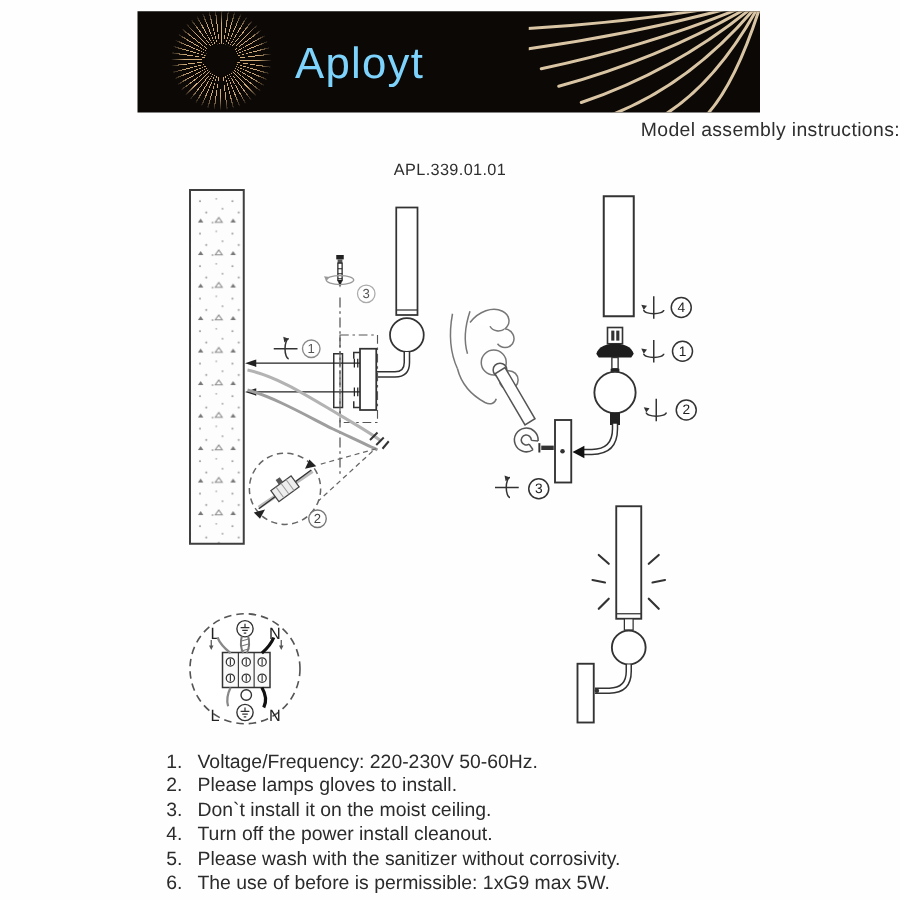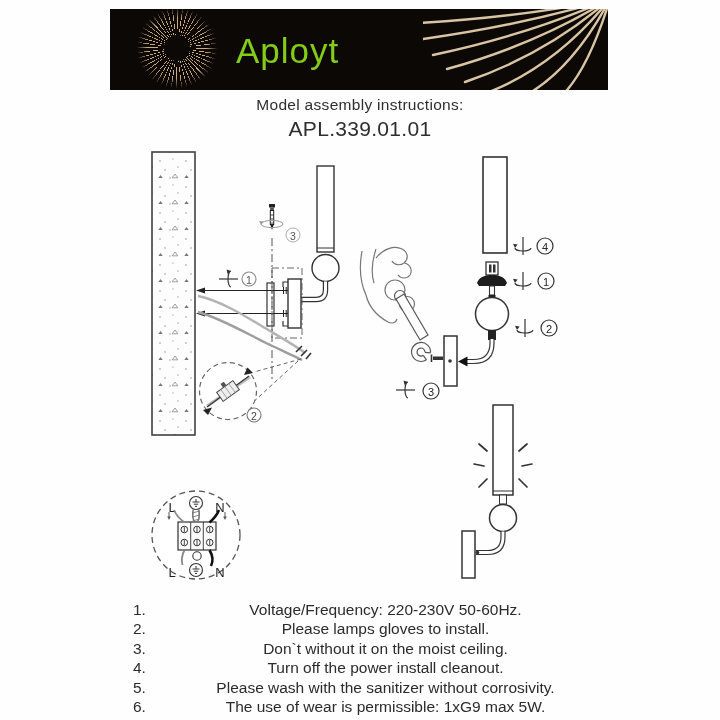--- a/index.html
+++ b/index.html
@@ -5,33 +5,33 @@
   html,body{margin:0;padding:0;background:#ffffff;}
   .page{position:relative;width:720px;height:720px;background:#fefefe;overflow:hidden;
         font-family:"Liberation Sans",sans-serif;}
   
   .banner{position:absolute;left:110px;top:9px;width:498px;height:81px;background:#0b0806;overflow:hidden;}
   .sunburst{position:absolute;left:27px;top:-1px;width:80px;height:80px;border-radius:50%;
             background:repeating-conic-gradient(rgba(219,180,126,0.95) 0 1.5deg, rgba(11,8,6,0) 1.5deg 7.5deg);
             -webkit-mask:radial-gradient(circle,#000 30%,#000 52%,transparent 72%);
             mask:radial-gradient(circle,#000 30%,#000 52%,transparent 72%);}
   .sunburst::after{content:"";position:absolute;inset:27px;background:#0b0806;border-radius:50%;}
-  .brand{position:absolute;left:126px;top:22px;font-size:35px;font-weight:400;color:#84cc16;letter-spacing:1px;}
+  .brand{position:absolute;left:126px;top:22px;font-size:35px;font-weight:400;color:#7dd3fc;letter-spacing:1px;}
   .banner-rays{position:absolute;right:0;top:0;}
   
   .title{position:absolute;left:0;top:96px;width:720px;text-align:center;color:#2e2e2e;}
-  .t1{font-size:15.5px;letter-spacing:.3px;}
-  .t2{font-size:21px;letter-spacing:.3px;margin-top:3px;}
+  .t1{font-size:15.5px;letter-spacing:.3px;text-align:right;}
+  .t2{font-size:13px;letter-spacing:.3px;margin-top:14px;}
   
   .diagram{position:absolute;left:0;top:0;}
   
   .instructions{position:absolute;left:133px;top:600px;width:480px;color:#2b2b2b;font-size:15.5px;}
   .ins-row{display:flex;line-height:19.4px;}
   .ins-num{width:25px;flex:none;}
-  .ins-text{flex:1;text-align:center;}
+  .ins-text{flex:1;}
 </style>
 </head>
 <body>
 
 <div class="page">
 
   <div class="banner">
     <div class="sunburst"></div>
     <div class="brand">Aployt</div>
     <svg class="banner-rays" width="185" height="81" viewBox="0 0 185 81">
@@ -308,29 +308,29 @@
     <div class="ins-row">
       <span class="ins-num">1.</span>
       <span class="ins-text">Voltage/Frequency: 220-230V 50-60Hz.</span>
     </div>
     <div class="ins-row">
       <span class="ins-num">2.</span>
       <span class="ins-text">Please lamps gloves to install.</span>
     </div>
     <div class="ins-row">
       <span class="ins-num">3.</span>
-      <span class="ins-text">Don`t without it on the moist ceiling.</span>
+      <span class="ins-text">Don`t install it on the moist ceiling.</span>
     </div>
     <div class="ins-row">
       <span class="ins-num">4.</span>
       <span class="ins-text">Turn off the power install cleanout.</span>
     </div>
     <div class="ins-row">
       <span class="ins-num">5.</span>
       <span class="ins-text">Please wash with the sanitizer without corrosivity.</span>
     </div>
     <div class="ins-row">
       <span class="ins-num">6.</span>
-      <span class="ins-text">The use of wear is permissible: 1xG9 max 5W.</span>
+      <span class="ins-text">The use of before is permissible: 1xG9 max 5W.</span>
     </div>
   </div>
 
 </div>
 
 </body></html>

